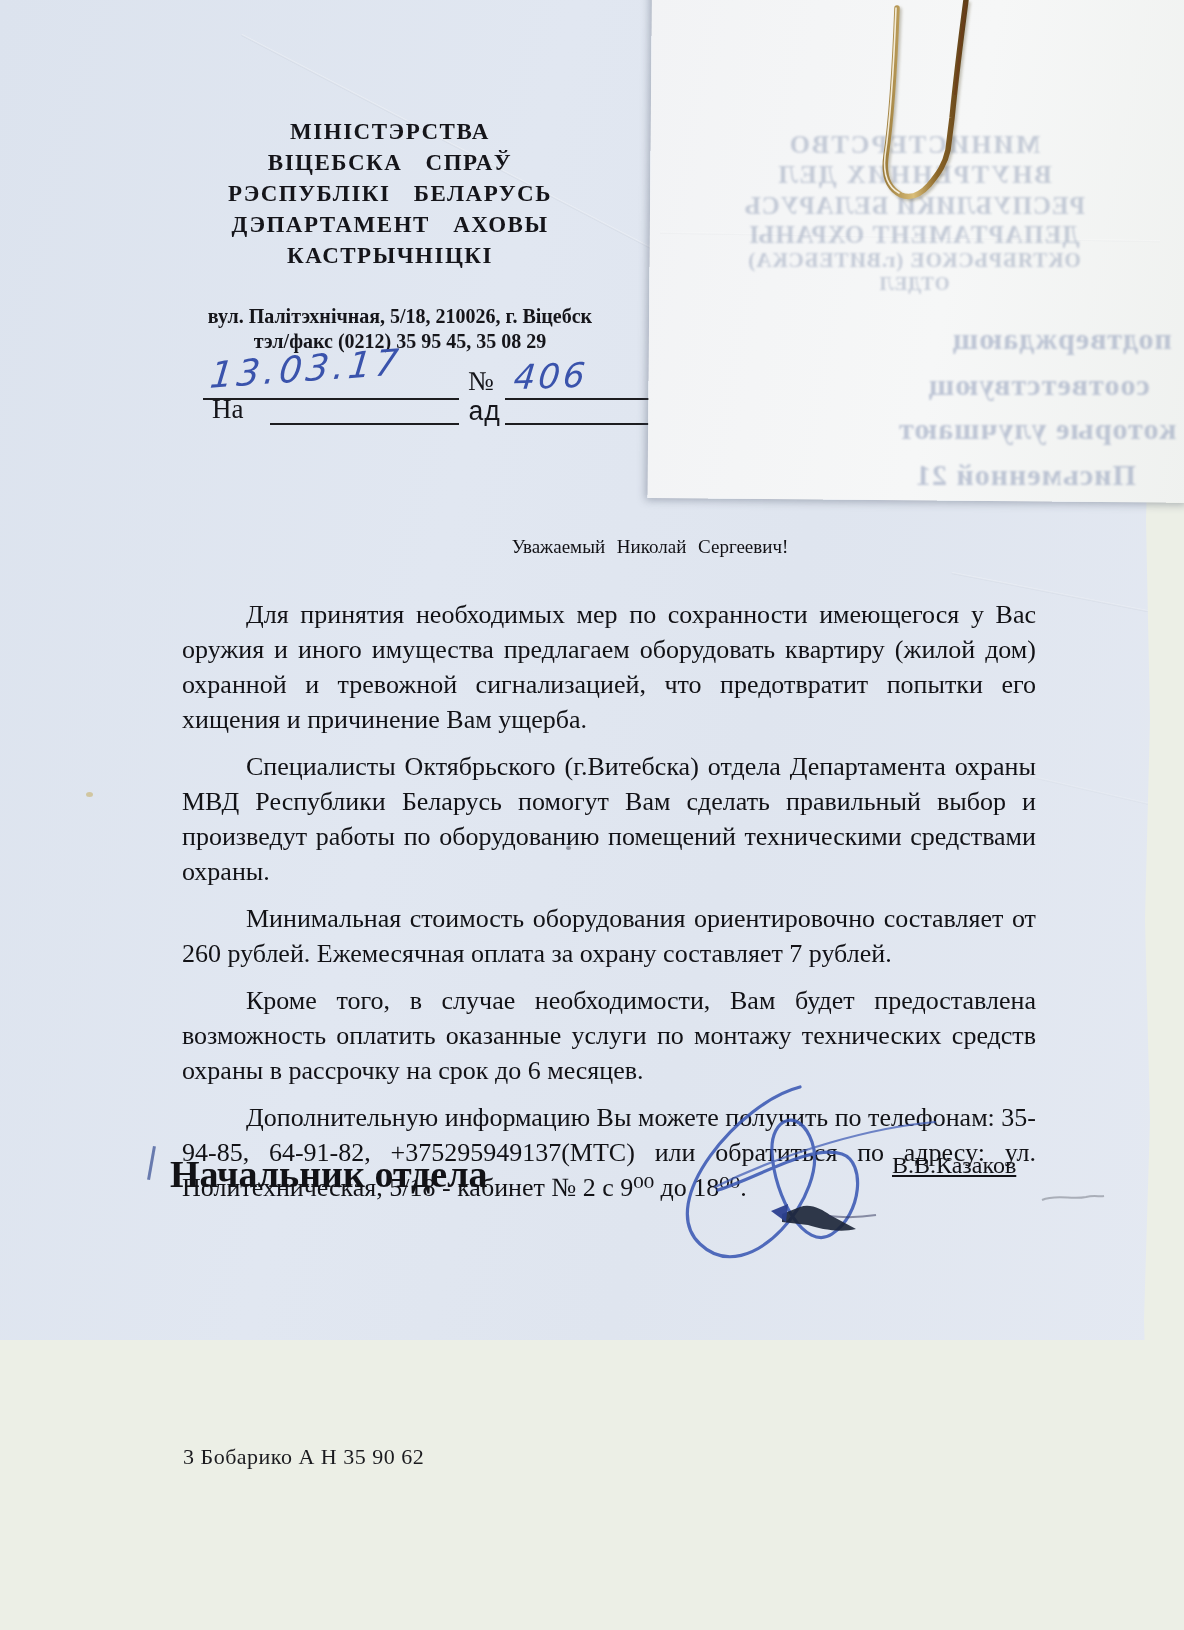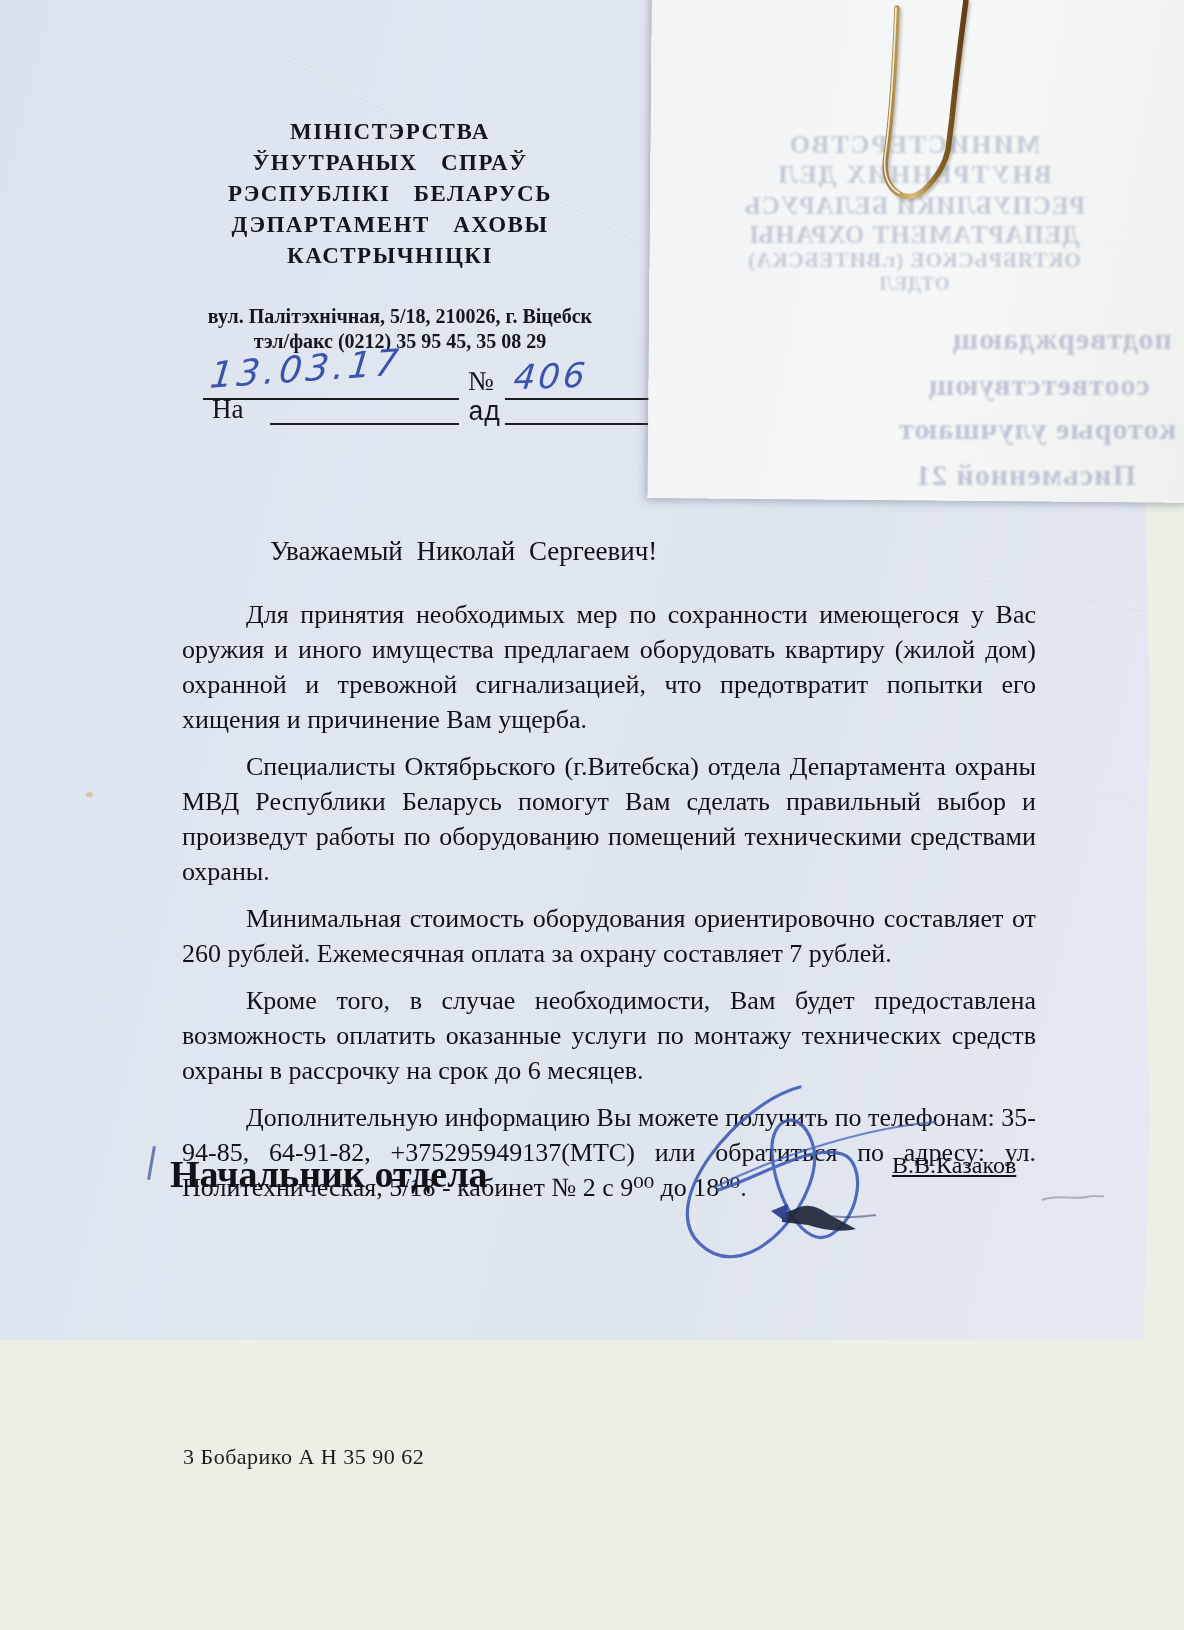--- a/index.html
+++ b/index.html
@@ -28,22 +28,22 @@
   .refline{position:absolute;height:2px;background:#1d1d20;z-index:3;}
   .rl1{left:203px;top:398px;width:256px;}
   .rl2{left:505px;top:398px;width:147px;}
   .rl3{left:270px;top:423px;width:189px;}
   .rl4{left:505px;top:423px;width:147px;}
   .reflabel{position:absolute;font-size:27px;z-index:3;color:#15151a;}
   .lab-no{left:468px;top:366px;}
   .lab-na{left:212px;top:394px;}
   .lab-ad{left:468px;top:398px;font-family:Liberation Mono, monospace;}
   
-  .salutation{position:absolute;left:270px;top:536px;width:760px;text-align:left;
-    font-size:27px;word-spacing:7px;color:#121216;z-index:3;}
+  .salutation{position:absolute;left:270px;top:536px;width:760px;text-align:center;
+    font-size:19px;word-spacing:7px;color:#121216;z-index:3;}
   .body-text{position:absolute;left:170px;top:585px;width:878px;font-size:26px;line-height:35px;
     text-align:justify;color:#121216;z-index:3;}
   .body-text p{margin:12px;text-indent:64px;}
   
   .signer-title{position:absolute;left:170px;top:1152px;font-size:38px;color:#121216;z-index:3;font-weight:bold;}
   .signer-name{position:absolute;left:892px;top:1152px;font-size:24px;color:#121216;z-index:3;text-decoration:underline;}
   .pen-slash{position:absolute;left:150px;top:1146px;width:3px;height:34px;background:#4a5f9e;opacity:.8;transform:rotate(10deg);z-index:4;}
   .sig-svg{position:absolute;left:600px;top:1072px;z-index:4;}
   .blot-svg{position:absolute;left:768px;top:1198px;z-index:4;}
   .smudge-svg{position:absolute;left:1038px;top:1190px;z-index:4;}
@@ -79,21 +79,21 @@
 
   <div class="letter-page">
     <div class="crease c1"></div>
     <div class="crease c2"></div>
     <div class="crease c3"></div>
     <div class="speck" style="left:86px;top:792px;width:7px;height:5px;background:rgba(205,190,140,.8);"></div>
     <div class="speck" style="left:566px;top:846px;width:5px;height:4px;background:rgba(60,60,70,.5);"></div>
 
     <div class="letterhead">
       <div>МІНІСТЭРСТВА</div>
-      <div>ЎНУТРАНЫХ СПРАЎ</div>
+      <div>ВІЦЕБСКА СПРАЎ</div>
       <div>РЭСПУБЛІКІ БЕЛАРУСЬ</div>
       <div>ДЭПАРТАМЕНТ АХОВЫ</div>
       <div>КАСТРЫЧНІЦКІ</div>
     </div>
     <div class="org-contact">
       <div>вул. Палітэхнічная, 5/18, 210026, г. Віцебск</div>
       <div>тэл/факс (0212) 35 95 45, 35 08 29</div>
     </div>
 
     <div class="refblock">

